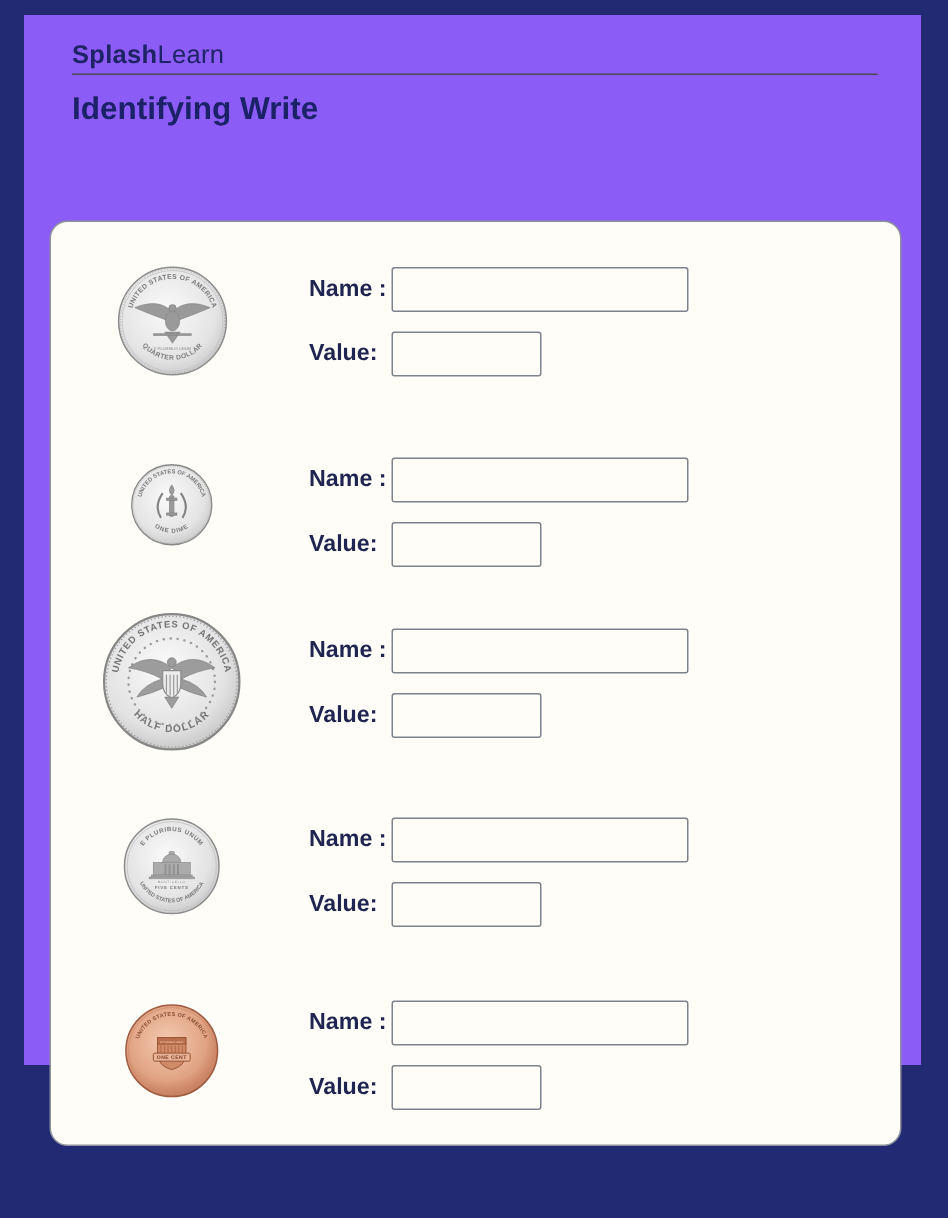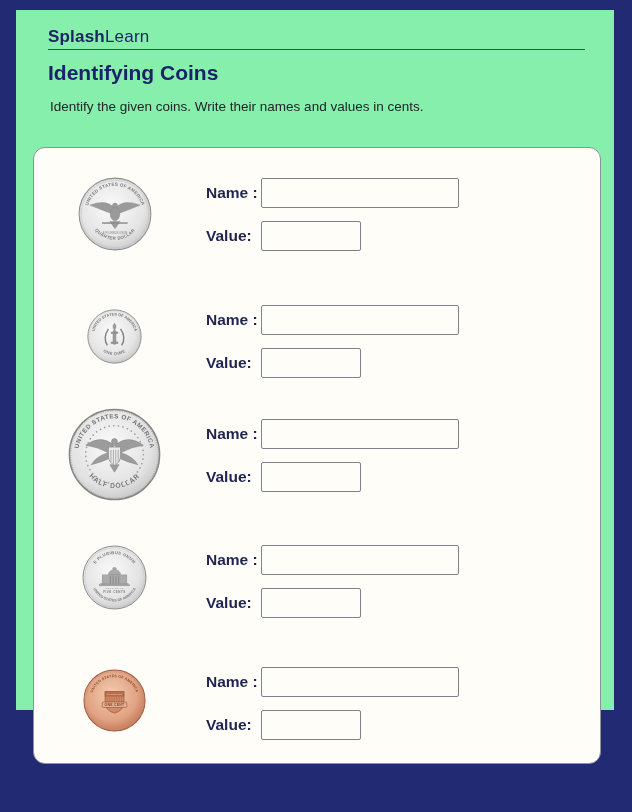--- a/index.html
+++ b/index.html
@@ -4,21 +4,21 @@
 <style>
   * { margin:0; padding:0; box-sizing:border-box; }
   html,body { width:632px; height:812px; }
   body {
     position:relative; overflow:hidden;
     background:#212a73;
     font-family:"Liberation Sans", sans-serif;
   }
   .sheet {
     position:absolute; left:16px; top:10px; width:598px; height:700px;
-    background:#86efac;
+    background:#8b5cf6;
   }
   .logo { position:absolute; left:32px; top:17px; font-size:17px; color:#1d2365; letter-spacing:0.2px; }
   .logo b { font-weight:800; }
   .logo span { font-weight:400; }
   .logo-divider { position:absolute; left:32px; top:39px; width:537px; border-top:1.6px solid #4b4b4b; }
   .page-title { position:absolute; left:32px; top:51px; font-size:21px; font-weight:800; color:#1b2268; }
   .instruction { position:absolute; left:34px; top:89px; font-size:13.5px; color:#222428; }
   .panel {
     position:absolute; left:17px; top:137px; width:568px; height:617px;
     border:1.2px solid #8d929b; border-radius:12px; background:#fffdf8;
@@ -50,22 +50,21 @@
 </head>
 <body>
 
 <div class="sheet">
 
   <div class="logo">
     <b>Splash</b><span>Learn</span>
   </div>
   <div class="logo-divider"></div>
 
-  <h1 class="page-title">Identifying Coins</h1>
-  <p class="instruction">Identify the given coins. Write their names and values in cents.</p>
+  <h1 class="page-title">Identifying Write</h1>
 
   <div class="panel">
 
     <div class="row row1">
       <svg class="coin" viewBox="0 0 100 100">
         <defs>
           <radialGradient id="gq" cx="45%" cy="40%" r="65%">
             <stop offset="0%" stop-color="#fafafa"></stop>
               <stop offset="70%" stop-color="#e4e4e4"></stop>
               <stop offset="100%" stop-color="#c6c6c6"></stop>

